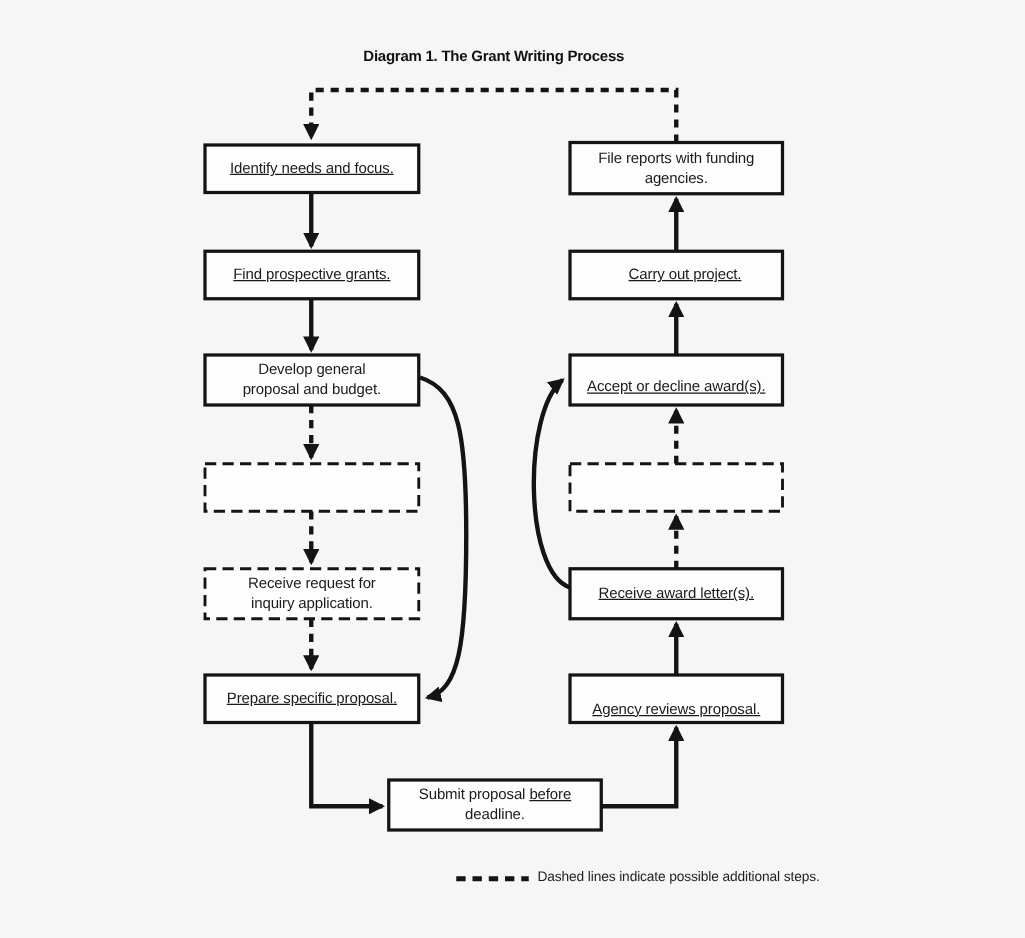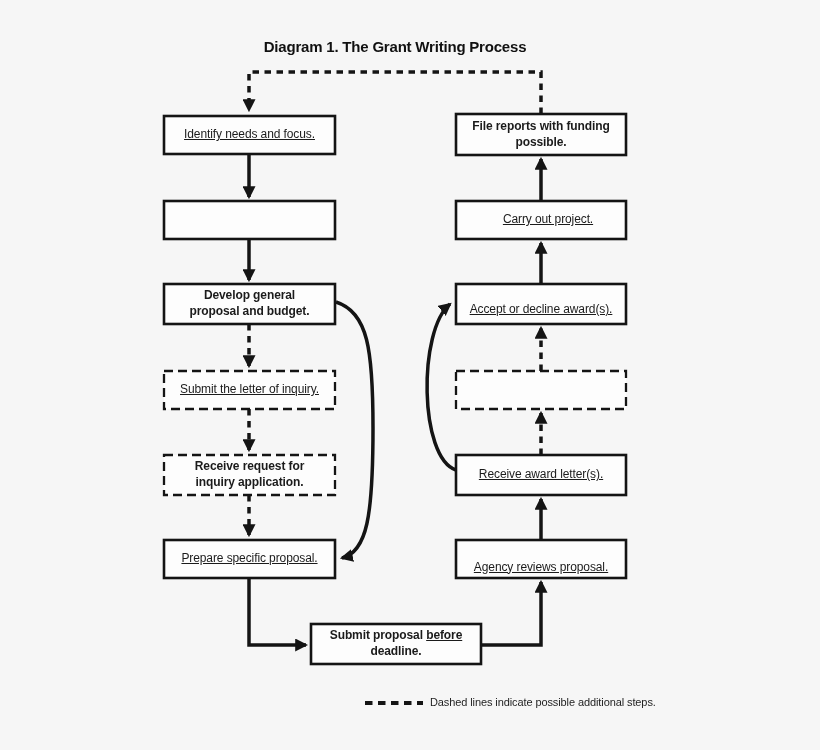--- a/index.html
+++ b/index.html
@@ -14,21 +14,21 @@
     height: 750px;
     background: #f6f6f6;
     overflow: hidden;
   }
   .title {
     position: absolute;
     top: 38px;
     left: 0;
     width: 790px;
     text-align: center;
-    font-size: 15px;
+    font-size: 12px;
     font-weight: bold;
     letter-spacing: -0.2px;
     color: #111;
   }
   svg.wires {
     position: absolute;
     left: 0;
     top: 0;
     width: 820px;
     height: 750px;
@@ -39,21 +39,21 @@
     flex-direction: column;
     align-items: center;
     justify-content: center;
     text-align: center;
     font-size: 12px;
     line-height: 1.3;
     color: #1b1b1b;
     letter-spacing: -0.1px;
   }
   .node.one { white-space: nowrap; text-decoration: underline; }
-  .node .ln { white-space: nowrap; font-weight: bold; }
+  .node .ln { white-space: nowrap; }
   .node .u { text-decoration: underline; }
   .legend-text {
     position: absolute;
     left: 430px;
     top: 696px;
     font-size: 11px;
     letter-spacing: -0.1px;
     color: #1e1e1e;
   }
 </style>
@@ -109,27 +109,27 @@
 
     <g fill="#fdfdfd" stroke="#141414" stroke-width="2.3" stroke-dasharray="9 5">
       <rect x="164" y="371" width="171" height="38"></rect>
       <rect x="164" y="455" width="171" height="40"></rect>
       <rect x="456" y="371" width="170" height="38"></rect>
     </g>
   </svg>
 
   <div class="node one" style="left:164px;top:116px;width:171px;height:38px">Identify needs and focus.</div>
 
+  <div class="node one" style="left:164px;top:201px;width:171px;height:38px">Find prospective grants.</div>
 
   <div class="node" style="left:164px;top:284px;width:171px;height:40px">
     <div class="ln">Develop general</div>
     <div class="ln">proposal and budget.</div>
   </div>
 
-  <div class="node one" style="left:164px;top:371px;width:171px;height:38px">Submit the letter of inquiry.</div>
 
   <div class="node" style="left:164px;top:455px;width:171px;height:40px">
     <div class="ln">Receive request for</div>
     <div class="ln">inquiry application.</div>
   </div>
 
   <div class="node one" style="left:164px;top:540px;width:171px;height:38px">Prepare specific proposal.</div>
 
   <div class="node" style="left:311px;top:624px;width:170px;height:40px">
     <div class="ln"><span>Submit proposal </span><span class="u">before</span></div>
@@ -140,18 +140,18 @@
 
   <div class="node one" style="left:456px;top:455px;width:170px;height:40px">Receive award letter(s).</div>
 
 
   <div class="node one" style="left:456px;top:284px;width:170px;height:52px">Accept or decline award(s).</div>
 
   <div class="node one" style="left:456px;top:201px;width:184px;height:38px">Carry out project.</div>
 
   <div class="node" style="left:456px;top:114px;width:170px;height:41px">
     <div class="ln">File reports with funding</div>
-    <div class="ln">possible.</div>
+    <div class="ln">agencies.</div>
   </div>
 
   <div class="legend-text">Dashed lines indicate possible additional steps.</div>
 
 </div>
 
 </body></html>

